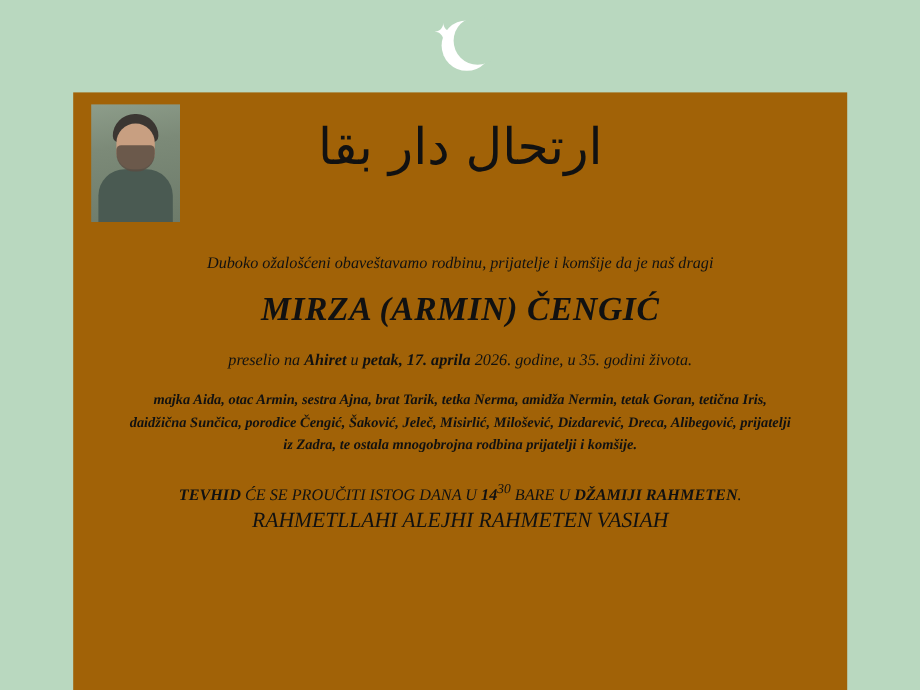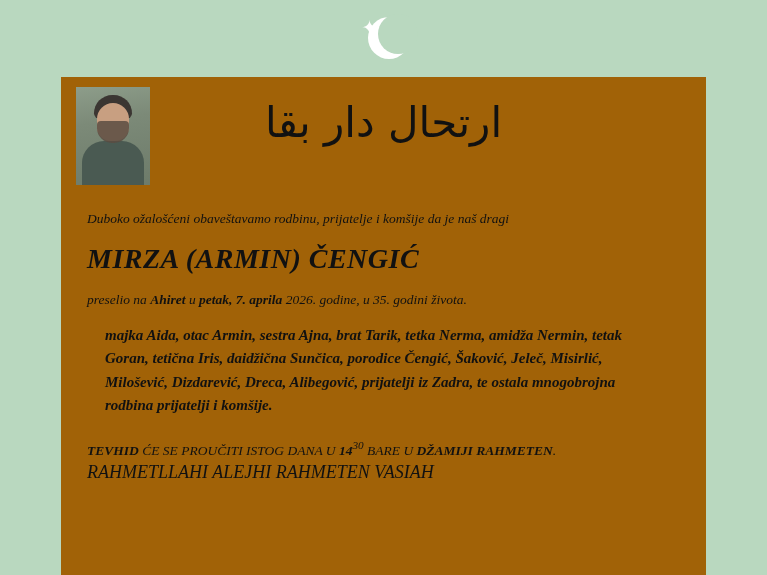--- a/index.html
+++ b/index.html
@@ -135,20 +135,21 @@
     font-family: "DejaVu Sans", sans-serif;
     font-size: 42px;
     line-height: 1.25;
     color: #111111;
     direction: rtl;
     letter-spacing: 0;
     height: 92px;
   }
 
   .line {
+    text-align: center;
     color: #111111;
   }
 
   .intro {
     font-style: italic;
     font-size: 13.5px;
     margin-top: 22px;
   }
 
   .name {
@@ -174,21 +175,21 @@
 
   .mourners-title {
     font-size: 13.5px;
     font-weight: bold;
     font-style: italic;
     letter-spacing: 2.5px;
     margin-top: 24px;
   }
 
   .mourners {
-    font-size: 15px;
+    font-size: 12px;
     font-style: italic;
     font-weight: bold;
     line-height: 1.55;
     margin-top: 16px;
     padding: 0 18px;
   }
 
   .tevhid {
     font-size: 13.5px;
     font-style: italic;
@@ -219,21 +220,21 @@
 
   <div class="card">
 
     <div class="arabic">ارتحال دار بقا</div>
 
     <div class="line intro">Duboko ožalošćeni obaveštavamo rodbinu, prijatelje i komšije da je naš dragi</div>
 
     <div class="line name">MIRZA (ARMIN) ČENGIĆ</div>
 
     <div class="line detail">
-      <span>preselio na </span><b>Ahiret</b><span> u </span><b>petak, 7. aprila</b><span> 2026. godine, u 35. godini života.</span>
+      <span>preselio na </span><b>Ahiret</b><span> u </span><b>petak, 17. aprila</b><span> 2026. godine, u 35. godini života.</span>
     </div>
 
 
 
     <div class="line mourners">majka Aida, otac Armin, sestra Ajna, brat Tarik, tetka Nerma, amidža Nermin, tetak Goran, tetična Iris, daidžična Sunčica, porodice Čengić, Šaković, Jeleč, Misirlić, Milošević, Dizdarević, Dreca, Alibegović, prijatelji iz Zadra, te ostala mnogobrojna rodbina prijatelji i komšije.</div>
 
     <div class="line tevhid">
       <b>TEVHID</b><span> ĆE SE PROUČITI ISTOG DANA U </span><b>14</b><sup>30</sup><span> BARE U </span><b>DŽAMIJI RAHMETEN</b><span>.</span>
     </div>
 

